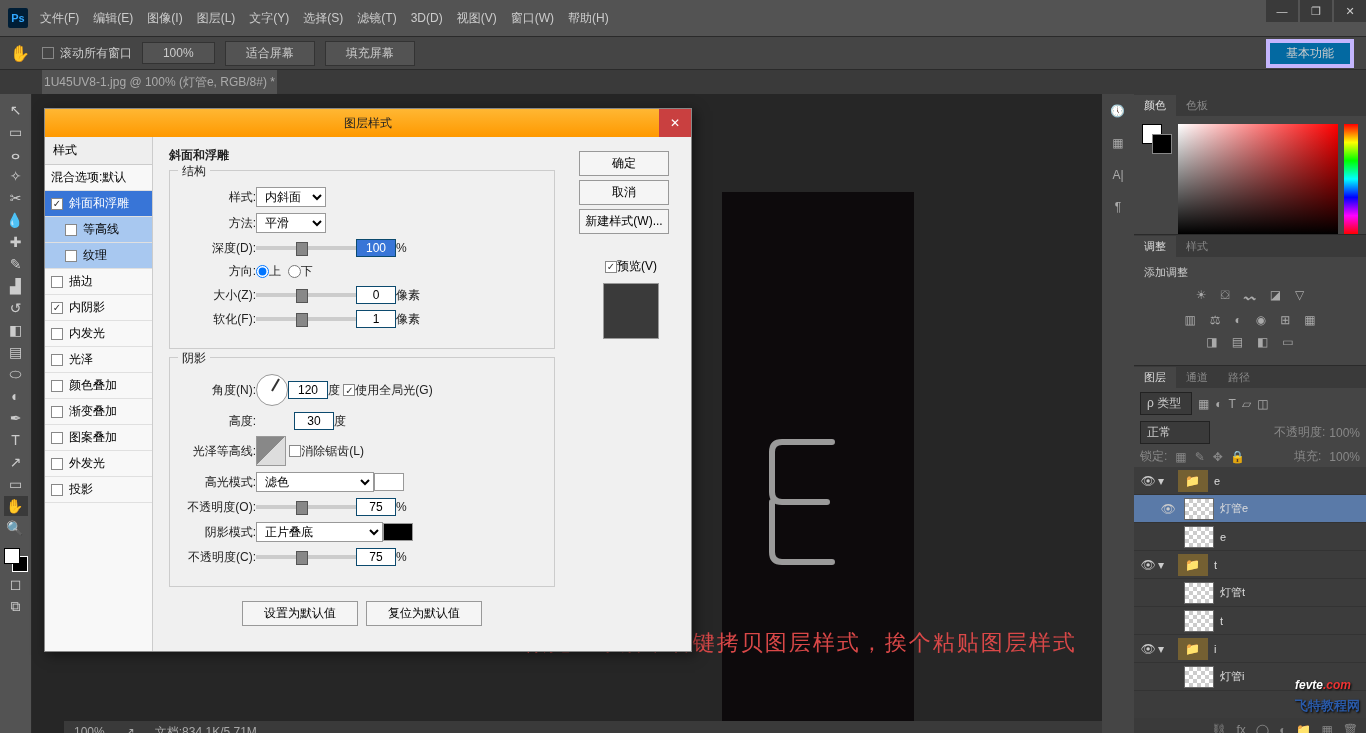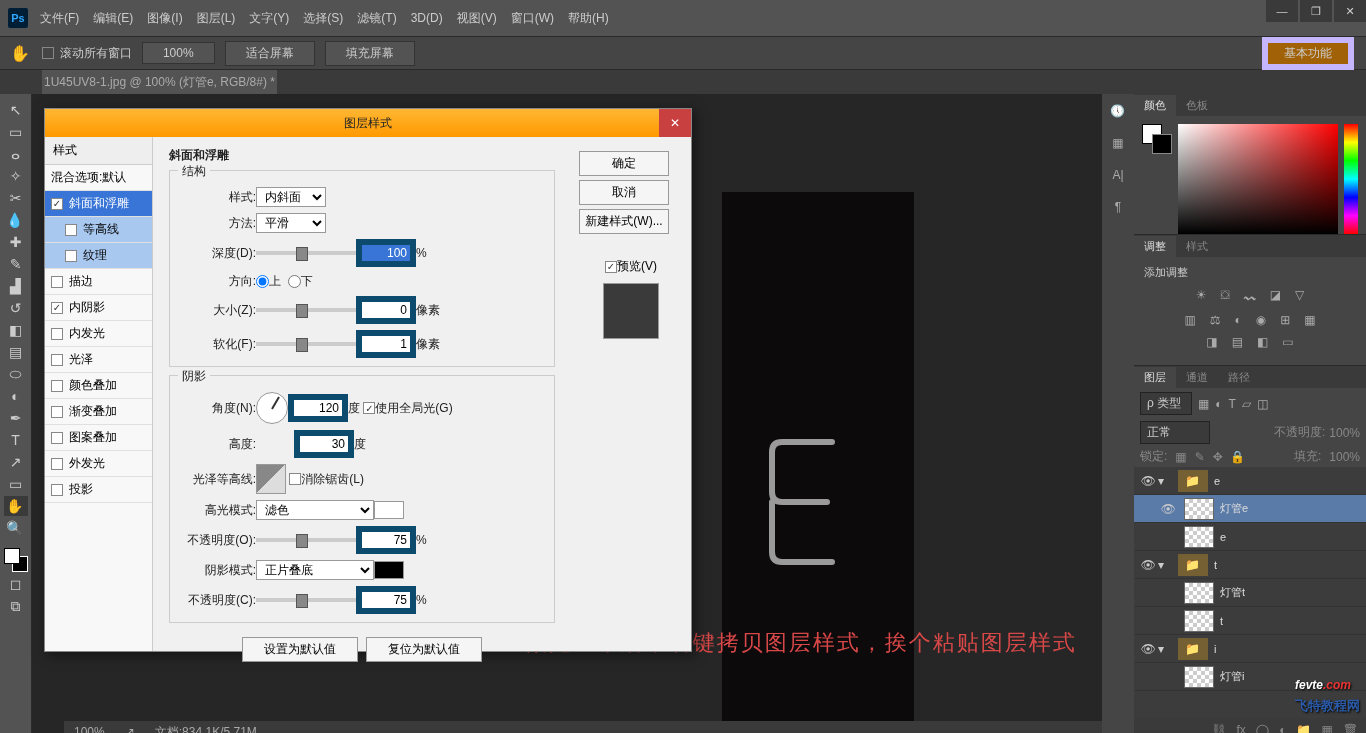--- a/index.html
+++ b/index.html
@@ -6,21 +6,21 @@
 body{background:#535353;width:1366px;height:733px;overflow:hidden;position:relative}
 .menubar{background:#535353;height:36px;display:flex;align-items:center;padding:0 8px;color:#ccc}
 .ps-logo{width:20px;height:20px;background:#001e36;color:#31a8ff;display:flex;align-items:center;justify-content:center;font-weight:bold;font-size:11px;border-radius:2px;margin-right:12px}
 .menubar span{margin-right:14px;cursor:default}
 .win-controls{position:absolute;right:0;top:0;display:flex}
 .win-btn{width:32px;height:22px;background:#3a3a3a;color:#ccc;display:flex;align-items:center;justify-content:center;margin-left:2px;font-size:11px}
 .optbar{background:#454545;height:34px;display:flex;align-items:center;padding:0 10px;color:#ccc;border-top:1px solid #2a2a2a;border-bottom:1px solid #2a2a2a}
 .hand-ico{font-size:16px;margin-right:12px}
 .opt-chk{width:12px;height:12px;border:1px solid #888;margin-right:6px;display:inline-block;vertical-align:middle}
 .opt-btn{background:#535353;border:1px solid #333;padding:3px 20px;margin-left:10px;color:#ccc}
-.dropdown-basic{position:absolute;right:12px;background:#a16207;padding:2px 16px;color:#ccc;border:6px solid #c4b5fd}
+.dropdown-basic{position:absolute;right:12px;background:#0369a1;padding:2px 16px;color:#ccc;border:4px solid #c4b5fd}
 .tabbar{background:#3a3a3a;height:24px;display:flex;align-items:center;padding-left:42px;color:#aaa;font-size:11px}
 .doc-tab{padding:4px 2px;background:#535353}
 .workspace{position:relative;height:649px;display:flex}
 .toolbox{width:32px;background:#535353;border-right:1px solid #2a2a2a;display:flex;flex-direction:column;align-items:center;padding-top:6px;gap:2px}
 .tool{width:24px;height:20px;color:#ccc;display:flex;align-items:center;justify-content:center;font-size:14px}
 .tool.sel{background:#3a3a3a}
 .swatches{margin-top:8px;position:relative;width:24px;height:24px}
 .sw-fg{width:16px;height:16px;background:#fff;border:1px solid #000;position:absolute;top:0;left:0}
 .sw-bg{width:16px;height:16px;background:#000;border:1px solid #fff;position:absolute;bottom:0;right:0}
 .canvas-area{flex:1;background:#262626;position:relative;overflow:hidden}
@@ -67,28 +67,28 @@
 .dlg-close{position:absolute;right:0;top:0;width:32px;height:28px;background:#c94040;color:#fff;display:flex;align-items:center;justify-content:center}
 .dlg-body{display:flex;height:calc(100% - 28px)}
 .dlg-left{width:108px;border-right:1px solid #ccc;background:#f8f8f8}
 .dlg-left .hdr{padding:5px 8px;border-bottom:1px solid #ccc;background:#eee}
 .style-item{display:flex;align-items:center;padding:4px 6px;border-bottom:1px solid #e0e0e0;gap:6px;font-size:12px}
 .style-item.on{background:#3875d7;color:#fff}
 .style-item.on2{background:#a8c8f0}
 .schk{width:12px;height:12px;border:1px solid #888;background:#fff;display:inline-flex;align-items:center;justify-content:center;font-size:10px;color:#333}
 .schk.c::after{content:"✓"}
 .dlg-mid{flex:1;padding:10px 16px;color:#222;font-size:12px}
-.fieldset{border:1px solid #ccc;padding:10px 12px 2px;margin-bottom:8px;position:relative}
+.fieldset{border:1px solid #ccc;padding:10px 12px 14px;margin-bottom:8px;position:relative}
 .fs-title{position:absolute;top:-8px;left:8px;background:#f0f0f0;padding:0 4px}
 .frow{display:flex;align-items:center;margin:6px 0;}
 .flabel{width:74px;text-align:right}
 .fsel{border:1px solid #999;padding:1px 4px;width:70px;background:#fff}
 .fslider{width:100px;height:4px;background:#ccc;position:relative;display:inline-block}
 .fslider::after{content:"";position:absolute;left:40%;top:-4px;width:10px;height:12px;background:#888;border:1px solid #555}
-.fnum{width:60px;border:6px solid #0c4a6e;padding:1px 3px;text-align:right;background:#fff}
+.fnum{width:40px;border:1px solid #0c4a6e;padding:1px 3px;text-align:center;background:#fff}
 .fnum.hl{background:#3875d7;color:#fff}
 .angle-wheel{width:32px;height:32px;border:1px solid #999;border-radius:50%;position:relative;background:#fff}
 .angle-wheel::after{content:"";position:absolute;width:2px;height:14px;background:#333;left:50%;top:2px;transform-origin:bottom;transform:translateX(-50%) rotate(30deg)}
 .contour-box{width:30px;height:30px;border:1px solid #999;background:linear-gradient(135deg,#888 50%,#ddd 50%)}
 .colorbox{width:30px;height:18px;border:1px solid #999}
 .dlg-btn{width:90px;padding:3px 0;margin:4px 0;border:1px solid #999;background:#f5f5f5;text-align:center;display:block}
 .dlg-right{width:120px;padding:10px 8px}
 .prev-box{width:56px;height:56px;border:1px solid #999;background:#3a3a3a;margin:8px auto}
 .btm-btns{display:flex;gap:8px;justify-content:center;margin-top:10px}
 .btm-btns .dlg-btn{width:116px}
@@ -431,21 +431,21 @@
             <div class="colorbox" style="background:#fff"></div>
           </div>
         <div class="frow">
             <span class="flabel">不透明度(O):</span>
             <span class="fslider"></span>
             <input class="fnum" value="75" style="">
             <span>%</span>
           </div>
         <div class="frow">
             <span class="flabel">阴影模式:</span>
-            <select class="fsel" style="width:118px"><option>正片叠底</option></select>
+            <select class="fsel" style="width:127px"><option>正片叠底</option></select>
             <div class="colorbox" style="background:#000"></div>
           </div>
         <div class="frow">
             <span class="flabel">不透明度(C):</span>
             <span class="fslider"></span>
             <input class="fnum" value="75" style="">
             <span>%</span>
           </div>
       </div>
       <div class="btm-btns">

